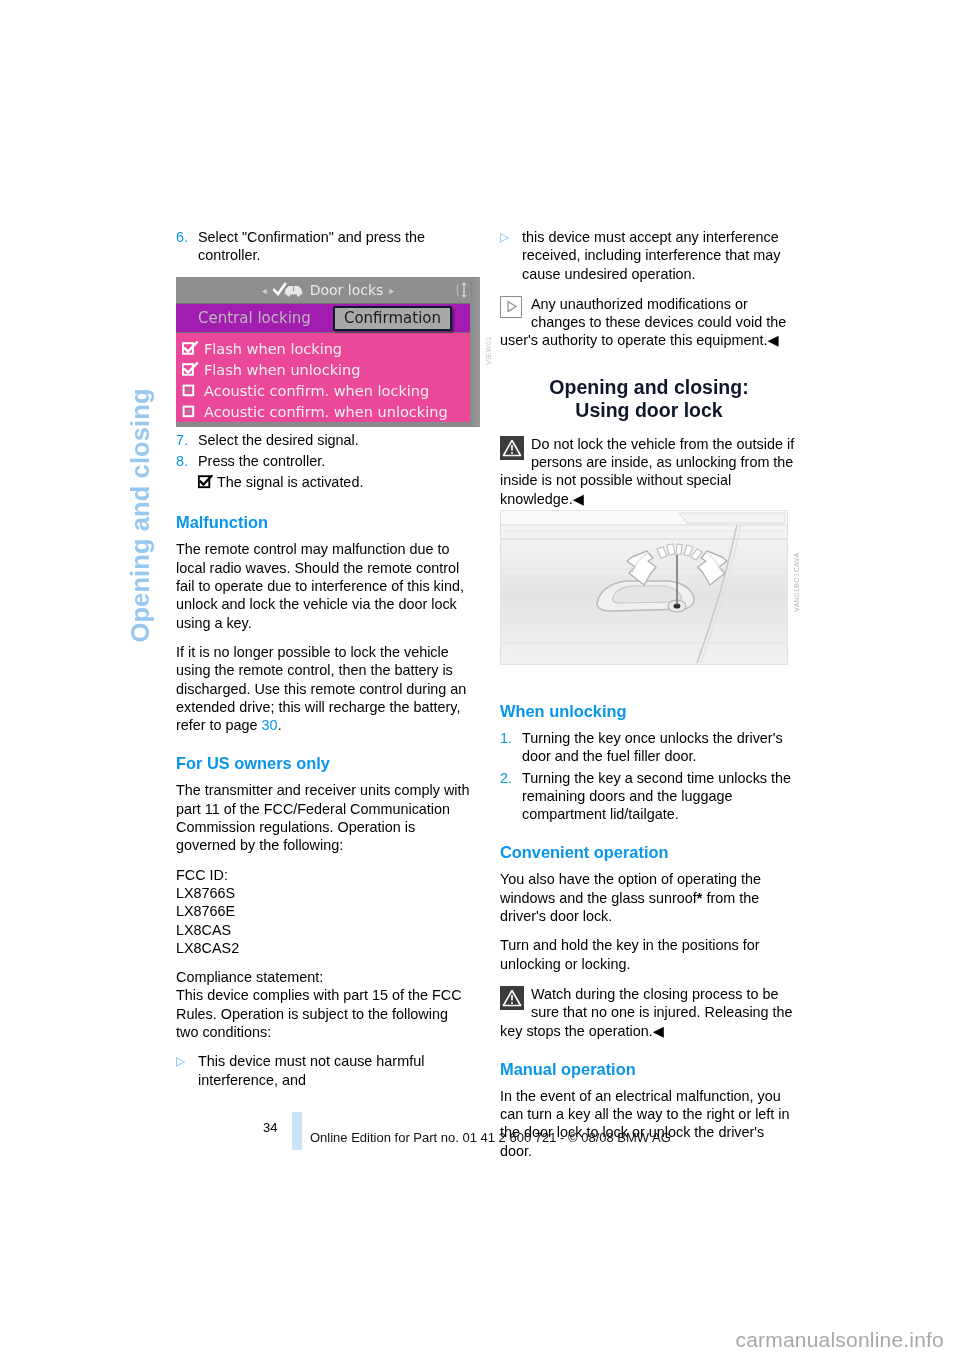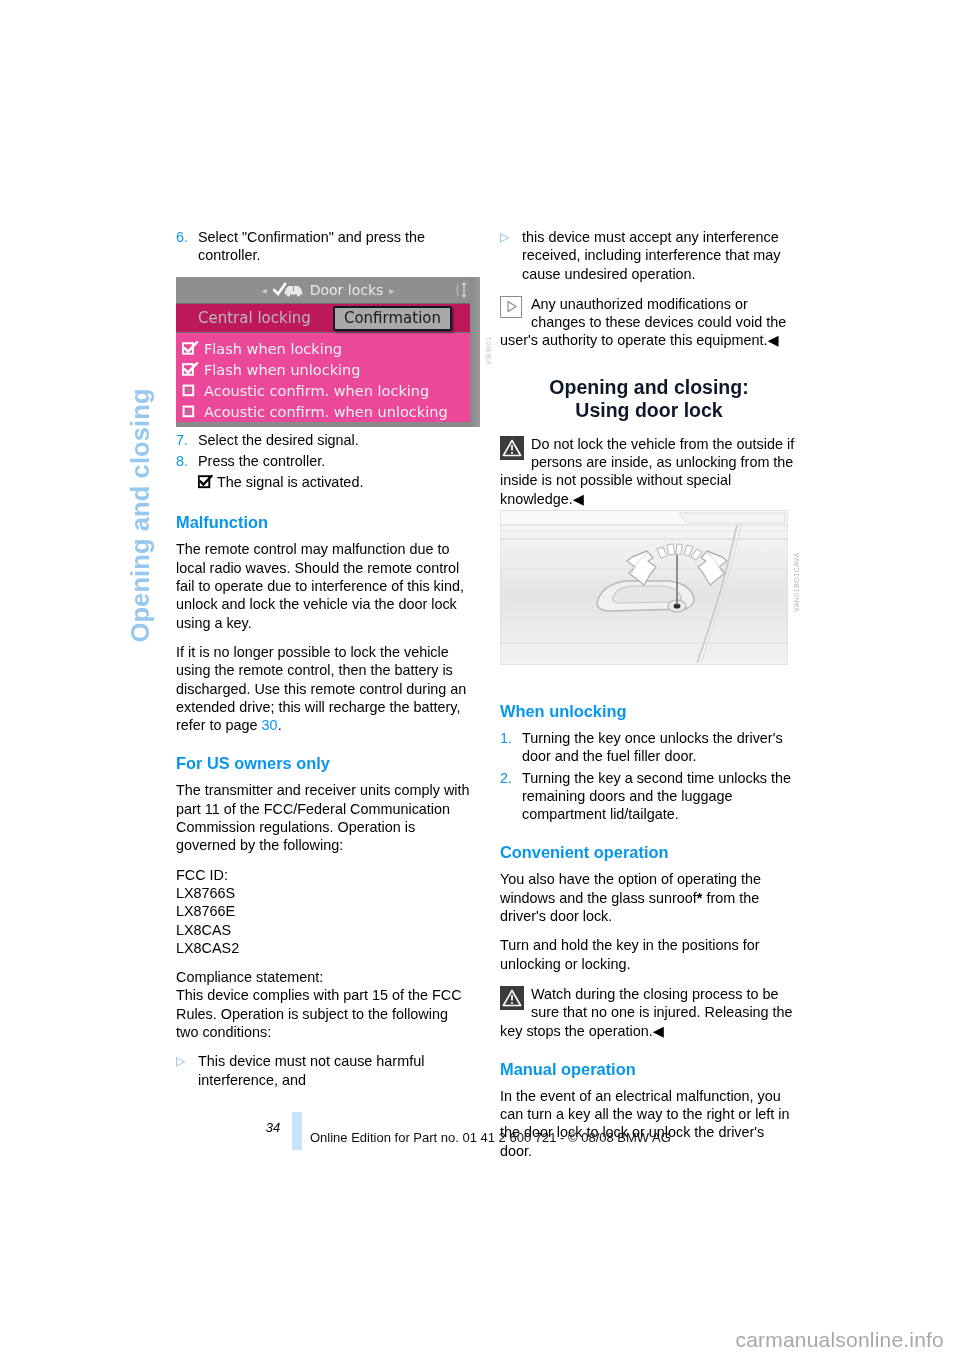--- a/index.html
+++ b/index.html
@@ -167,21 +167,21 @@
   .idrive .titlebar .carglyph { margin-right: 7px; display:inline-flex; align-items:center; }
   .idrive .titlebar .scrollglyph {
     position: absolute; right: 7px; top: 3px;
     width: 18px; height: 20px;
     display: flex; align-items: center; justify-content: center;
     color: #cfcfcf;
   }
   .idrive .tabbar {
     position: relative;
     height: 28px;
-    background: #be185d;
+    background: #a21caf;
     border-bottom: 1px solid #6f6f6f;
     display: flex;
     align-items: center;
   }
   .idrive .tabbar .tab-inactive {
     margin-left: 22px;
     color: #b9b9b9;
     font-size: 15px;
   }
   .idrive .tabbar .tab-active {
@@ -263,23 +263,22 @@
     left: 176px;
     top: 1112px;
     width: 620px;
     height: 40px;
   }
   .footer .pageno {
     position: absolute;
     left: 87px;
     top: 8px;
     font-size: 13px;
-    text-align: center;
+    text-align: left;
     width: 20px;
-    font-style: italic;
   }
   .footer .bar {
     position: absolute;
     left: 116px;
     top: 0px;
     width: 10px;
     height: 38px;
     background: #c9e4f8;
   }
   .footer .credit {

